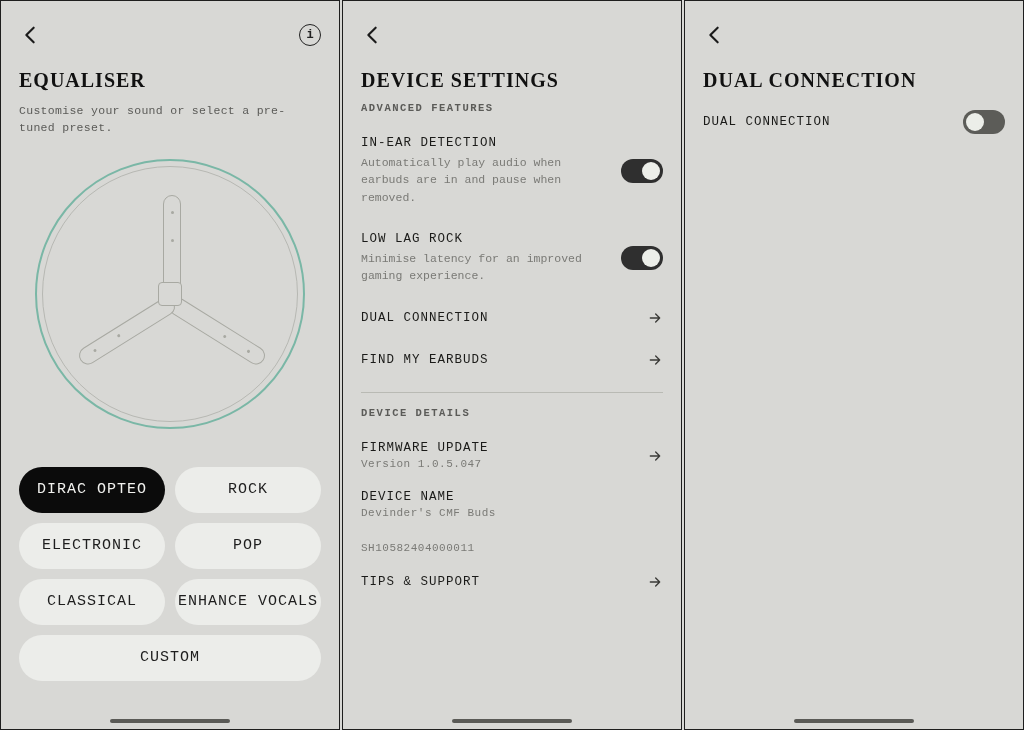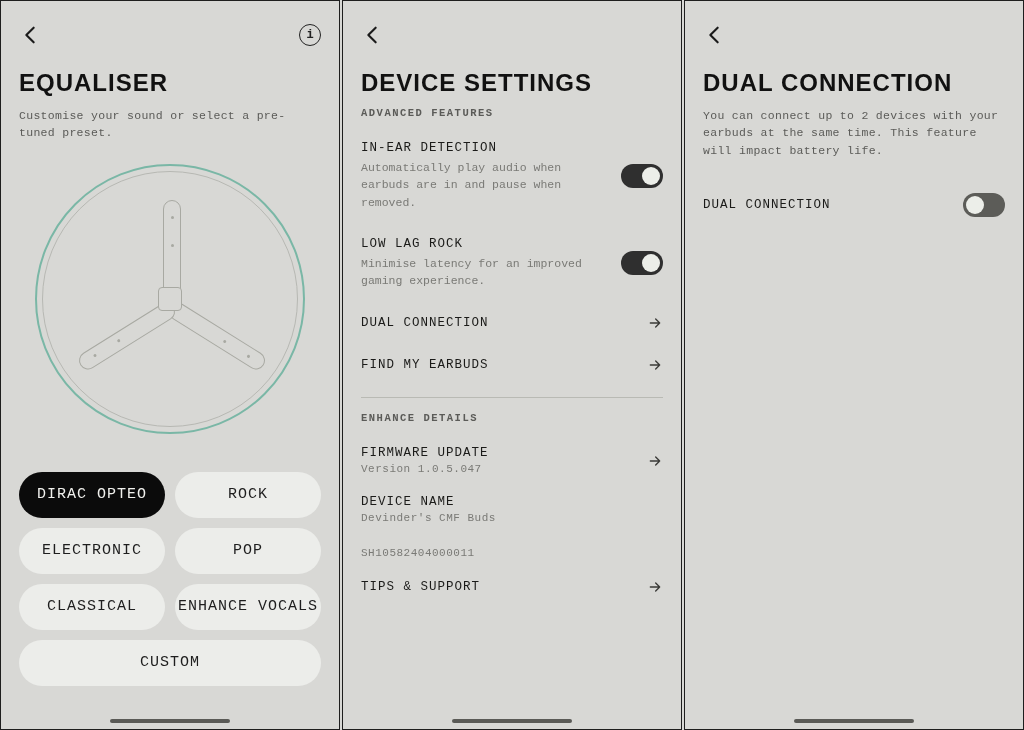--- a/index.html
+++ b/index.html
@@ -29,22 +29,22 @@
     margin-bottom: 22px;
   }
   .back-icon svg { display:block; }
   .info-icon {
     width:22px; height:22px; border:1.5px solid #222; border-radius:50%;
     display:flex; align-items:center; justify-content:center;
     font-family: "Courier New", monospace; font-size:12px; font-weight:bold;
     color:#222;
   }
   .title {
-    font-family: Liberation Sans, sans-serif;
-    font-size: 24px;
+    font-family: Liberation Serif, serif;
+    font-size: 20px;
     letter-spacing: 1px;
     font-weight: bold;
     color: #111;
     margin-bottom: 10px;
   }
   .subtitle {
     font-size: 11.5px;
     color: #5b5b58;
     line-height: 1.5;
     letter-spacing: 0.3px;
@@ -240,21 +240,21 @@
       <span class="arrow-right">
         <svg width="16" height="16" viewBox="0 0 24 24" fill="none" stroke="#3a3a37" stroke-width="2" stroke-linecap="round" stroke-linejoin="round">
             <path d="M5 12h14M13 6l6 6-6 6"></path>
           </svg>
       </span>
     </div>
   </div>
 
   <hr class="divider">
 
-  <div class="section-label">ENHANCE DETAILS</div>
+  <div class="section-label">DEVICE DETAILS</div>
 
   <div class="row" style="padding-bottom:12px">
     <div class="row-head">
       <div>
         <div class="row-title">FIRMWARE UPDATE</div>
         <div class="row-sub">Version 1.0.5.047</div>
       </div>
       <span class="arrow-right">
         <svg width="16" height="16" viewBox="0 0 24 24" fill="none" stroke="#3a3a37" stroke-width="2" stroke-linecap="round" stroke-linejoin="round">
             <path d="M5 12h14M13 6l6 6-6 6"></path>
@@ -290,21 +290,20 @@
 <div class="screen">
   <div class="topbar">
     <span class="back-icon">
       <svg width="22" height="22" viewBox="0 0 24 24" fill="none" stroke="#1b1b1b" stroke-width="2.3" stroke-linecap="round" stroke-linejoin="round">
           <path d="M16 4 L8 12 L16 20"></path>
         </svg>
     </span>
     <span></span>
   </div>
   <div class="title">DUAL CONNECTION</div>
-  <div class="subtitle" style="margin-bottom:26px">You can connect up to 2 devices with your earbuds at the same time. This feature will impact battery life.</div>
 
   <div class="row">
     <div class="row-head">
       <div class="row-title">DUAL CONNECTION</div>
       <div class="toggle off"></div>
     </div>
   </div>
 
   <div class="home-bar"></div>
 </div>

